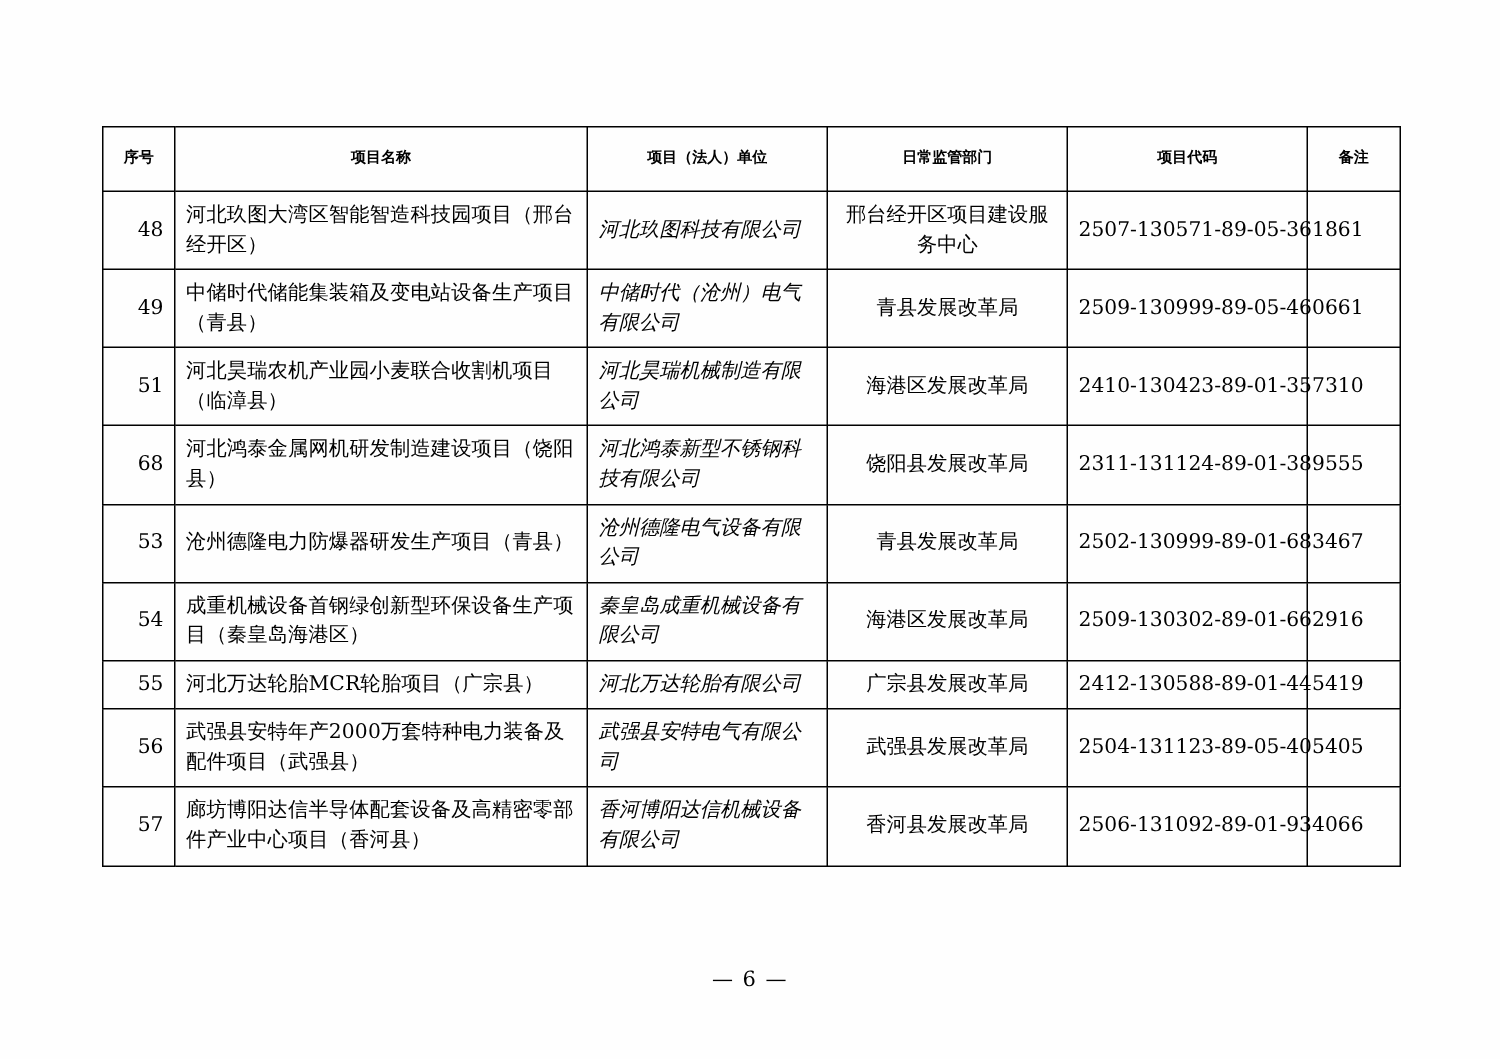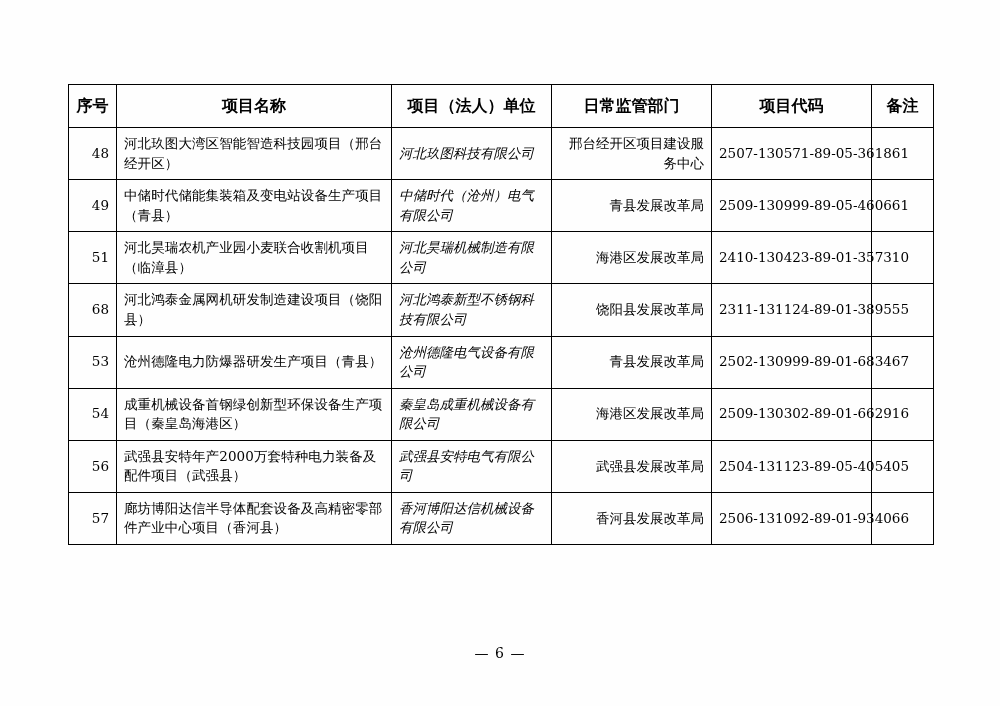--- a/index.html
+++ b/index.html
@@ -38,21 +38,21 @@
     font-size: 13.5px;
     line-height: 1.45;
     font-family: "DejaVu Serif", "Liberation Serif", serif;
     font-weight: normal;
   }
   #doc-table thead th {
     text-align: center;
     font-weight: bold;
     height: 32px;
     padding: 5px 4px;
-    font-size: 16px;
+    font-size: 10px;
   }
   .col-no   { width: 48px; }
   .col-name { width: 275px; }
   .col-unit { width: 160px; }
   .col-dept { width: 160px; }
   .col-code { width: 160px; }
   .col-rem  { width: 62px; }
 
   td.c-no {
     text-align: right;
@@ -60,21 +60,21 @@
   }
   td.c-name {
     text-align: left;
     letter-spacing: 0.1px;
   }
   td.c-unit {
     text-align: left;
     font-style: italic;
   }
   td.c-dept {
-    text-align: right;
+    text-align: center;
   }
   td.c-code {
     font-size: 13.5px;
     white-space: nowrap;
   }
   td.c-rem {
     text-align: center;
   }
   #page-number {
     position: absolute;
@@ -154,20 +154,28 @@
       </tr>
       <tr>
         <td class="c-no">54</td>
         <td class="c-name">成重机械设备首钢绿创新型环保设备生产项目（秦皇岛海港区）</td>
         <td class="c-unit">秦皇岛成重机械设备有限公司</td>
         <td class="c-dept">海港区发展改革局</td>
         <td class="c-code">2509-130302-89-01-662916</td>
         <td class="c-rem"></td>
       </tr>
       <tr>
+        <td class="c-no">55</td>
+        <td class="c-name">河北万达轮胎MCR轮胎项目（广宗县）</td>
+        <td class="c-unit">河北万达轮胎有限公司</td>
+        <td class="c-dept">广宗县发展改革局</td>
+        <td class="c-code">2412-130588-89-01-445419</td>
+        <td class="c-rem"></td>
+      </tr>
+      <tr>
         <td class="c-no">56</td>
         <td class="c-name">武强县安特年产2000万套特种电力装备及配件项目（武强县）</td>
         <td class="c-unit">武强县安特电气有限公司</td>
         <td class="c-dept">武强县发展改革局</td>
         <td class="c-code">2504-131123-89-05-405405</td>
         <td class="c-rem"></td>
       </tr>
       <tr>
         <td class="c-no">57</td>
         <td class="c-name">廊坊博阳达信半导体配套设备及高精密零部件产业中心项目（香河县）</td>

